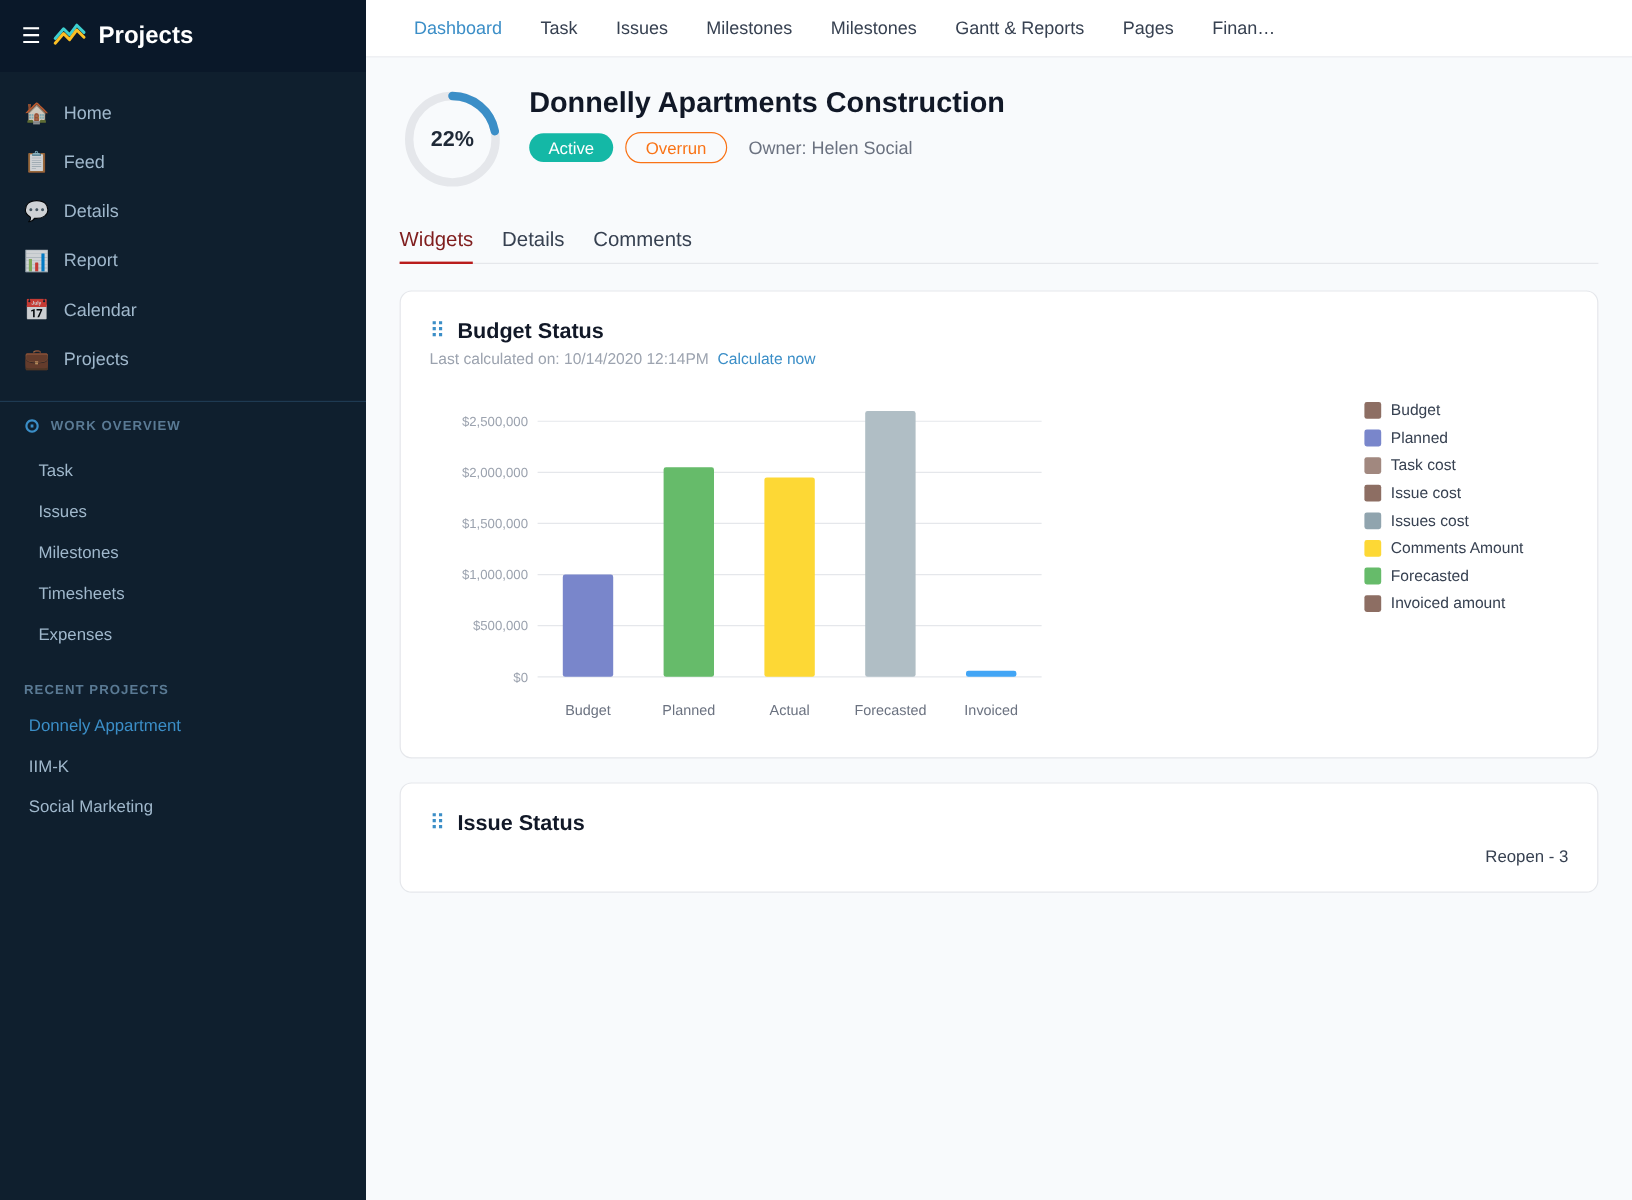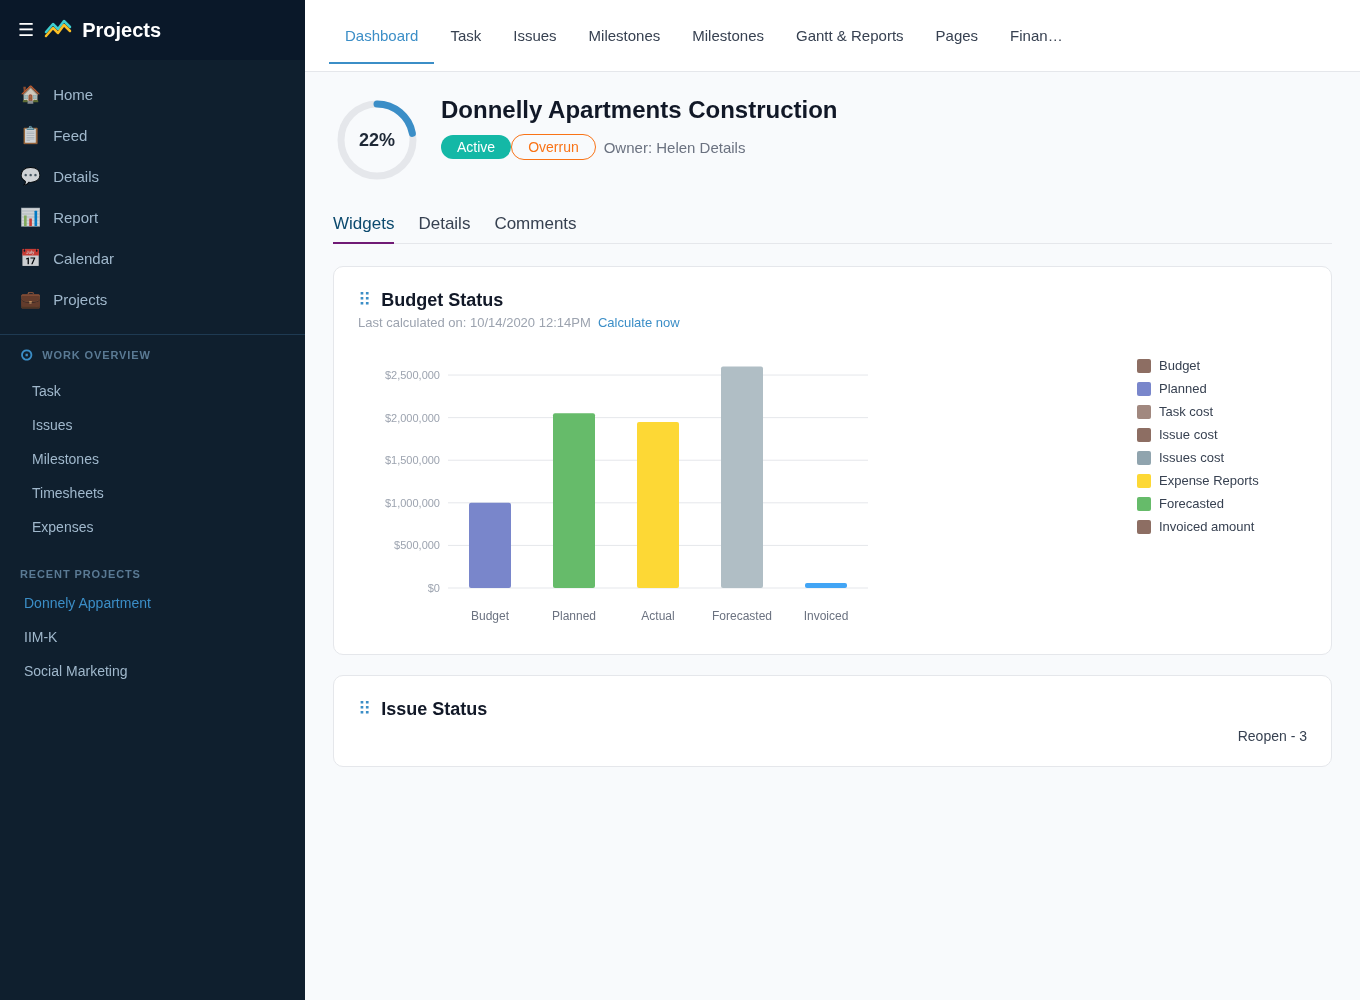--- a/index.html
+++ b/index.html
@@ -72,21 +72,21 @@
 
     
     .main { flex: 1; display: flex; flex-direction: column; overflow: hidden; }
 
     
     .top-nav {
       display: flex; align-items: center; gap: 0;
       padding: 0 24px;
       border-bottom: 1px solid #e5e7eb;
       background: #fff;
-      height: 72px;
+      height: 48px;
       text-align: right;
     }
     .top-nav-item {
       padding: 0 16px;
       height: 56px;
       display: flex; align-items: center;
       font-size: 15px;
       color: #374151;
       cursor: pointer;
       border-bottom: 2px solid transparent;
@@ -100,42 +100,42 @@
     
     .project-header { display: flex; align-items: flex-start; gap: 20px; margin-bottom: 22px; }
     .progress-ring-wrap {
       width: 88px; height: 88px; position: relative;
       display: flex; align-items: center; justify-content: center;
     }
     .progress-ring-wrap svg { position: absolute; top: 0; left: 0; }
     .progress-percent { font-size: 18px; font-weight: 700; color: #1f2937; z-index: 1; }
     .project-info { flex: 1; }
     .project-title { font-size: 24px; font-weight: 700; color: #111827; margin-bottom: 10px; }
-    .project-badges { display: flex; align-items: center; gap: 0; flex-wrap: wrap; }
+    .project-badges { display: flex; align-items: center; gap: 10px; flex-wrap: wrap; }
     .badge-active {
       background: #14b8a6; color: #fff;
       padding: 4px 16px; border-radius: 20px;
       font-size: 14px; font-weight: 500;
     }
     .badge-overrun {
       border: 1.5px solid #f97316; color: #f97316;
       padding: 4px 16px; border-radius: 20px;
       font-size: 14px; font-weight: 500;
     }
     .owner-text { color: #6b7280; font-size: 15px; margin-left: 8px; }
 
     
     .sub-tabs { display: flex; gap: 24px; margin-bottom: 22px; border-bottom: 1px solid #e5e7eb; }
     .sub-tab {
       padding: 8px 0; font-size: 17px; font-weight: 500;
       color: #374151; cursor: pointer;
       border-bottom: 2px solid transparent;
       margin-bottom: -1px;
     }
-    .sub-tab.active { color: #0c4a6e; border-bottom: 2px solid #701a75; }
+    .sub-tab.active { color: #7f1d1d; border-bottom: 2px solid #b91c1c; }
 
     
     .widget-card {
       background: #fff;
       border: 1px solid #e5e7eb;
       border-radius: 10px;
       padding: 22px 24px;
       margin-bottom: 20px;
     }
     .widget-card-header { display: flex; align-items: center; gap: 10px; margin-bottom: 4px; }
@@ -245,21 +245,21 @@
           <circle cx="44" cy="44" r="36" fill="none" stroke="#3b8ec7" stroke-width="7" stroke-dasharray="226.19" stroke-dashoffset="176.43" stroke-linecap="round" transform="rotate(-90 44 44)"></circle>
         </svg>
         <span class="progress-percent">22</span>
           <span style="font-size:18px;font-weight:700;color:#1f2937;z-index:1;">%</span>
       </div>
       <div class="project-info">
         <div class="project-title">Donnelly Apartments Construction</div>
         <div class="project-badges">
           <span class="badge-active">Active</span>
           <span class="badge-overrun">Overrun</span>
-          <span class="owner-text">Owner: Helen Details</span>
+          <span class="owner-text">Owner: Helen Social</span>
         </div>
       </div>
     </div>
 
     <div class="sub-tabs">
       <div class="sub-tab active">Widgets</div>
       <div class="sub-tab">Details</div>
       <div class="sub-tab">Comments</div>
     </div>
 
@@ -316,21 +316,21 @@
             <div class="legend-item">
               <span class="legend-swatch" style="background:#8d6e63;"></span>
               <span>Issue cost</span>
             </div>
             <div class="legend-item">
               <span class="legend-swatch" style="background:#90a4ae;"></span>
               <span>Issues cost</span>
             </div>
             <div class="legend-item">
               <span class="legend-swatch" style="background:#fdd835;"></span>
-              <span>Expense Reports</span>
+              <span>Comments Amount</span>
             </div>
             <div class="legend-item">
               <span class="legend-swatch" style="background:#66bb6a;"></span>
               <span>Forecasted</span>
             </div>
             <div class="legend-item">
               <span class="legend-swatch" style="background:#8d6e63;"></span>
               <span>Invoiced amount</span>
             </div>
           </div>

